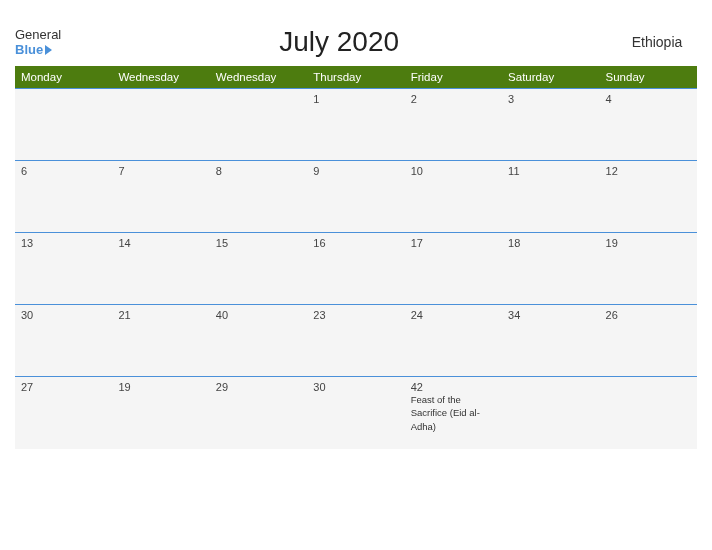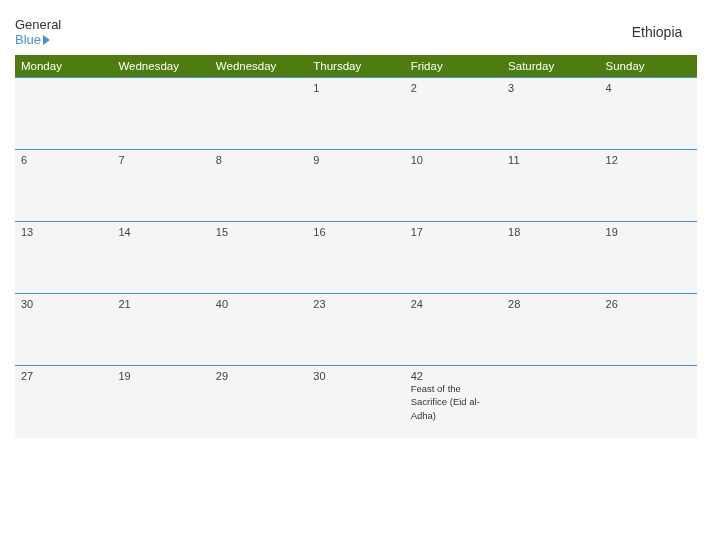--- a/index.html
+++ b/index.html
@@ -6,21 +6,21 @@
     body {
       font-family: Arial, sans-serif;
       background: #fff;
       width: 712px;
       height: 550px;
       overflow: hidden;
     }
     .calendar-container {
       width: 712px;
       height: 422px;
-      padding: 17px 15px;
+      padding: 26px 15px;
       background: #fff;
     }
     .header {
       display: flex;
       align-items: center;
       justify-content: space-between;
       margin-bottom: 8px;
     }
     .logo {
       display: flex;
@@ -28,21 +28,21 @@
       align-items: flex-start;
     }
     .logo-general {
       font-size: 13px;
       color: #333;
       font-weight: normal;
     }
     .logo-blue {
       font-size: 13px;
       color: #4a90d9;
-      font-weight: normal;
+      font-weight: bold;
       display: flex;
       align-items: center;
     }
     .logo-triangle {
       width: 0;
       height: 0;
       border-left: 7px solid #4a90d9;
       border-top: 5px solid transparent;
       border-bottom: 5px solid transparent;
       margin-left: 2px;
@@ -109,20 +109,21 @@
 
 <div class="calendar-container">
   <div class="header">
     <div class="logo">
       <span class="logo-general">General</span>
       <span class="logo-blue">
         <span>Blue</span>
         <span class="logo-triangle"></span>
       </span>
     </div>
+    <div class="month-title">July 2020</div>
     <div class="country-name">Ethiopia</div>
   </div>
 
   <table class="calendar-table">
     <thead>
       <tr>
         <th>Monday</th>
         <th>Wednesday</th>
         <th>Wednesday</th>
         <th>Thursday</th>
@@ -209,21 +210,21 @@
         <td>
             <span class="day-number">40</span>
           </td>
         <td>
             <span class="day-number">23</span>
           </td>
         <td>
             <span class="day-number">24</span>
           </td>
         <td>
-            <span class="day-number">28</span>
+            <span class="day-number">34</span>
           </td>
         <td>
             <span class="day-number">26</span>
           </td>
       </tr>
 
       <tr>
         <td>
             <span class="day-number">27</span>
           </td>

